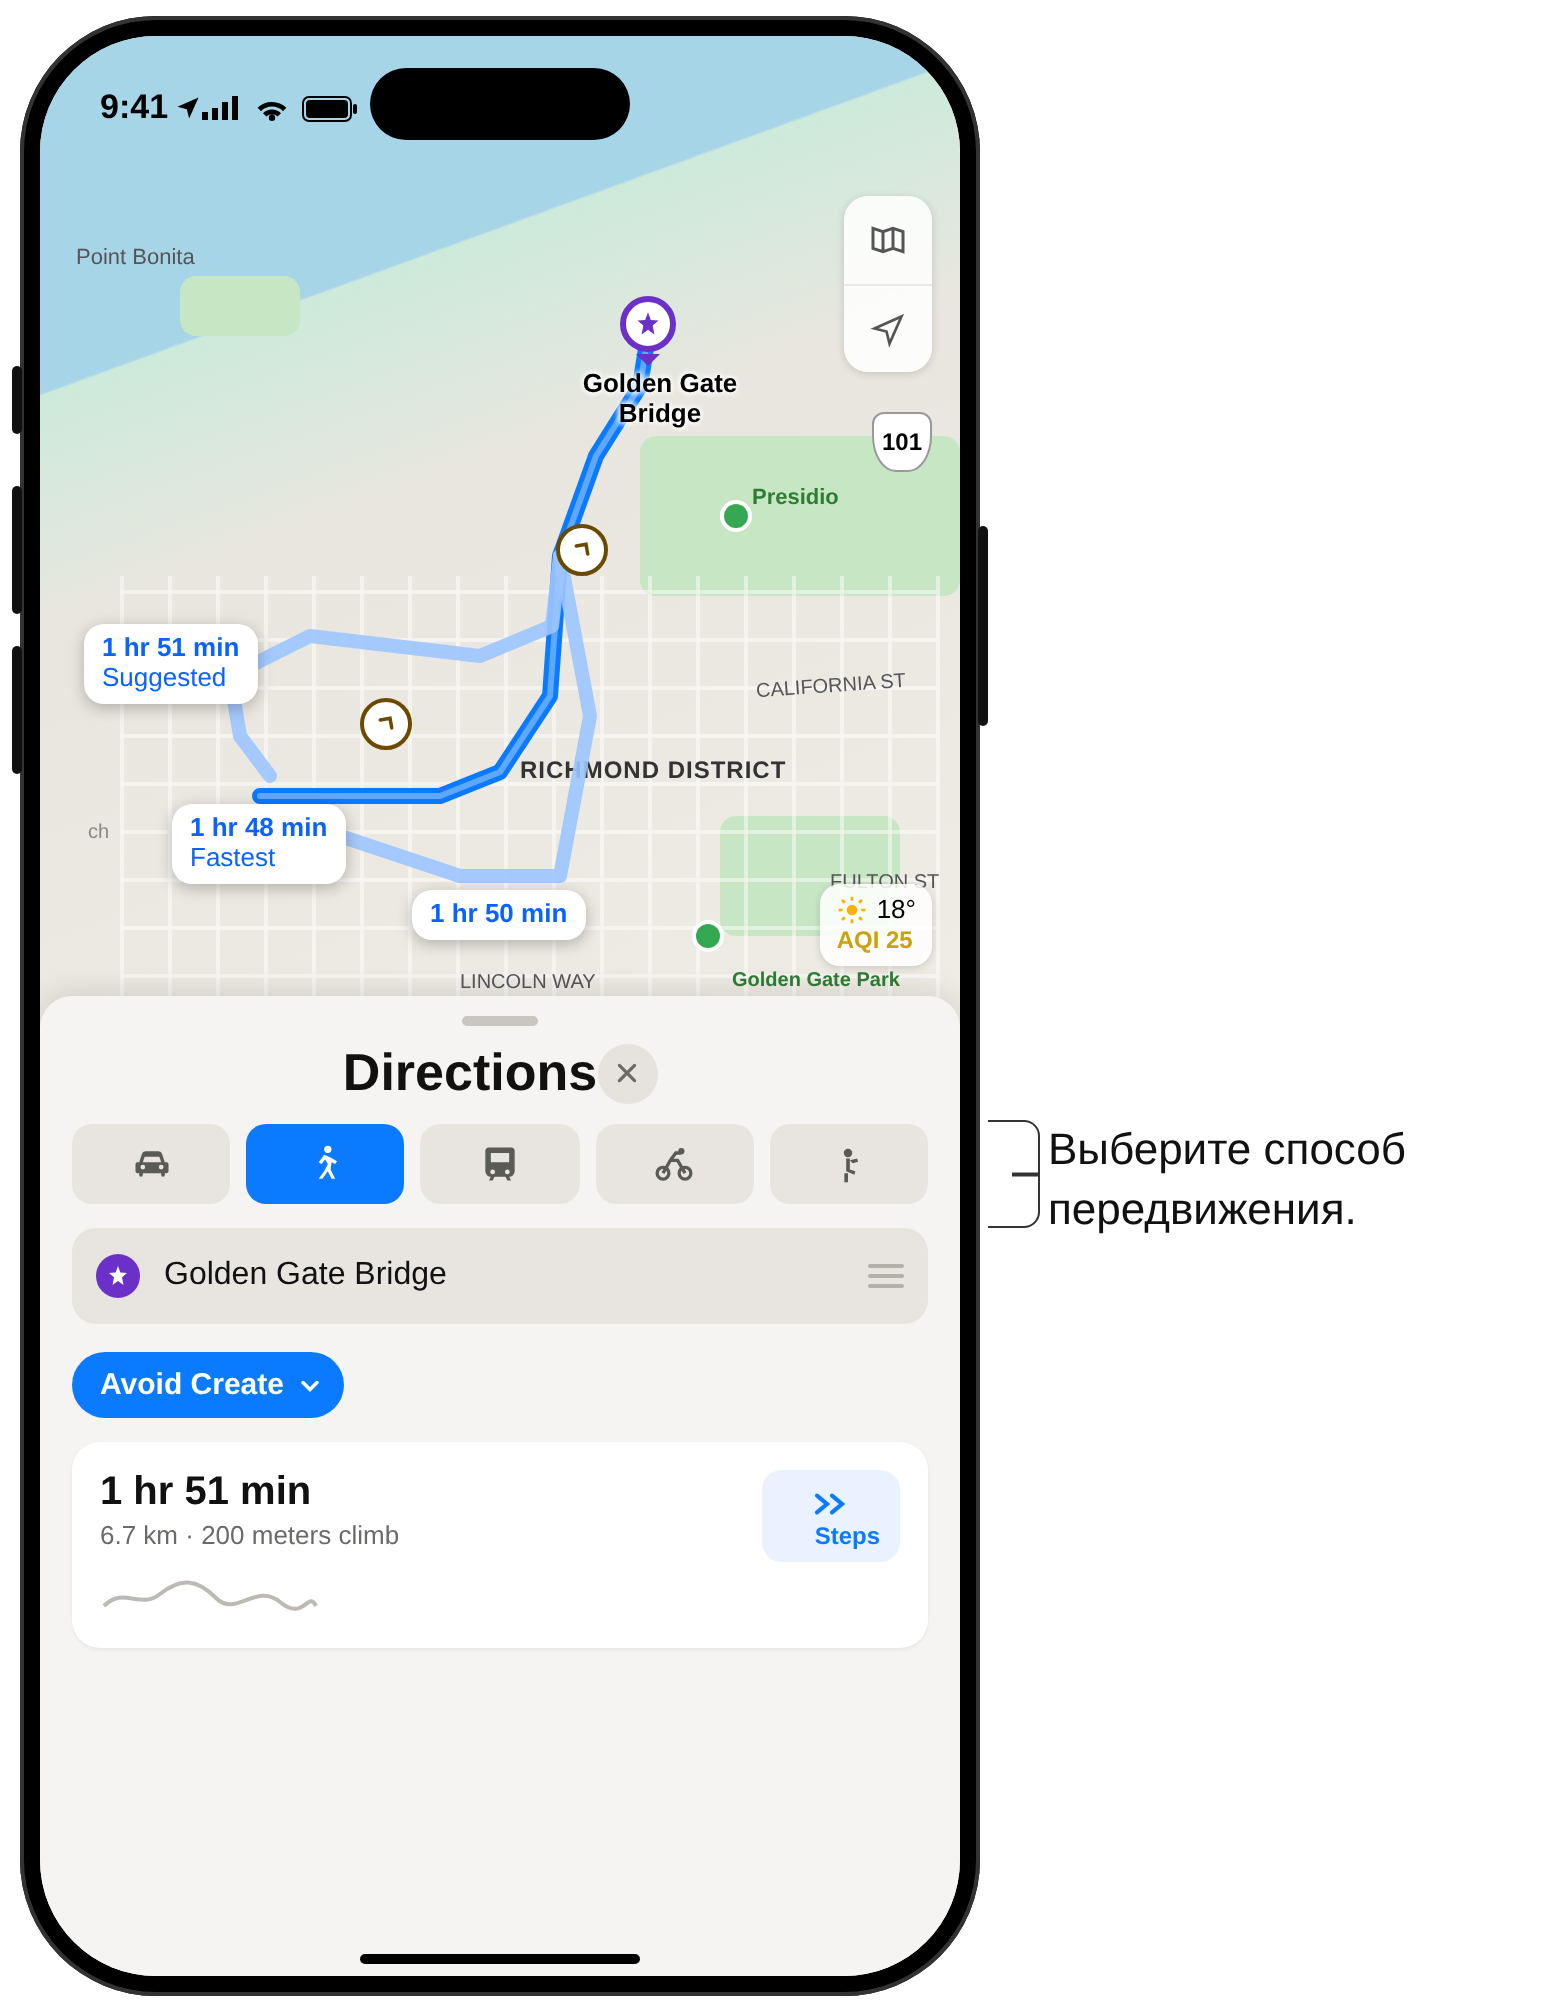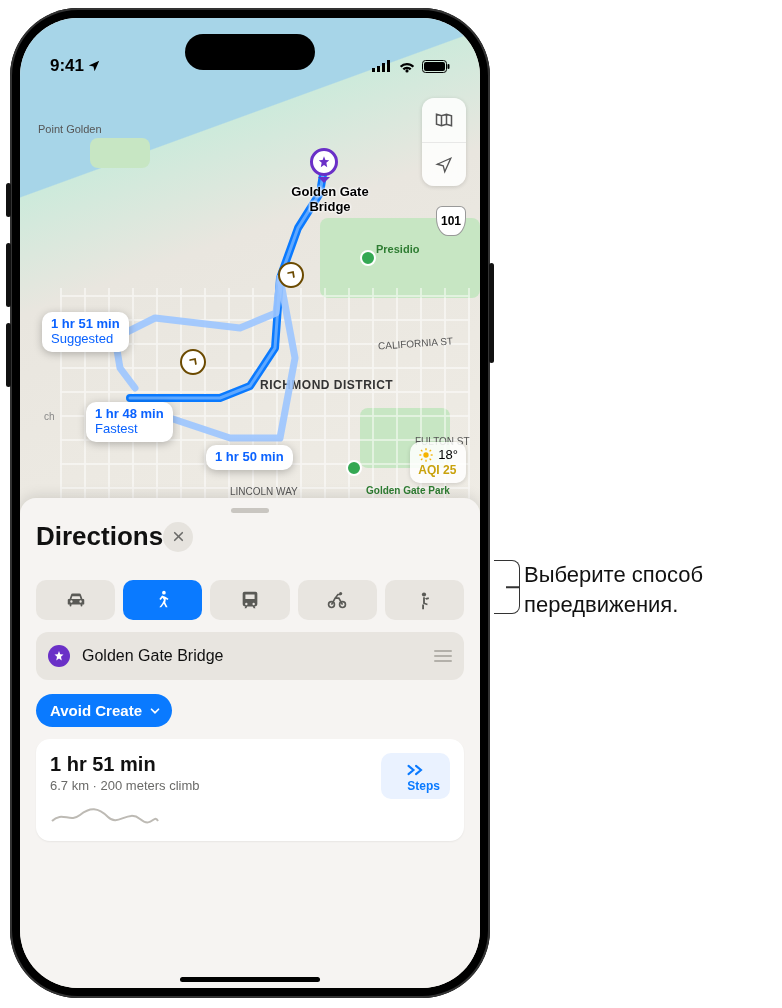--- a/index.html
+++ b/index.html
@@ -37,26 +37,25 @@
   .notch {
     position: absolute;
     top: 16px; left: 50%; transform: translateX(-50%);
     width: 130px; height: 36px;
     background: #000; border-radius: 20px;
     z-index: 50;
   }
   .status-bar {
     position: absolute; top: 0; left: 0; right: 0;
     height: 56px;
-    display: flex; justify-content: space-between; align-items: center;
+    display: flex; justify-content: flex-start; align-items: center;
     padding: 16px 30px 0;
     z-index: 40;
     font-weight: 600;
     color:#000;
-    margin-top:12px;
   }
   .status-left { display:flex; align-items:center; gap:3px; font-size:17px;}
   .status-right { display:flex; align-items:center; gap:6px; }
   .status-right svg { display:block; }
 
   
   .map {
     position: absolute;
     inset: 0;
     height: 495px;
@@ -142,21 +141,21 @@
 
   
   .sheet {
     position:absolute; left:0; right:0; top:480px; bottom:0;
     background:#f6f4f2;
     border-radius:16px 16px 0 0;
     box-shadow:0 -2px 14px rgba(0,0,0,.12);
     padding:10px 16px 0;
   }
   .grip { width:38px; height:5px; background:#c9c6c1; border-radius:3px; margin:0 auto 8px;}
-  .sheet-head { display:flex; align-items:center; justify-content:flex-start; margin-bottom:28px;}
+  .sheet-head { display:flex; align-items:center; justify-content:center; margin-bottom:10px;}
   .sheet-title { font-size:26px; font-weight:700; color:#111;}
   .close-btn { width:30px; height:30px; border-radius:50%; background:#e6e3de;
     display:flex; align-items:center; justify-content:center; color:#6a6a68; cursor:pointer;}
   .mode-row { display:flex; gap:8px; margin-bottom:12px;}
   .mode-btn {
     flex:1; height:40px; border-radius:10px;
     background:#e8e5e0; display:flex; align-items:center; justify-content:center;
     color:#5a5a56; cursor:pointer;
   }
   .mode-btn.active { background:#0a7aff; color:#fff;}
@@ -256,21 +255,21 @@
           </svg>
       </div>
     </div>
 
     <div class="map">
       <div class="park park1"></div>
       <div class="park park2"></div>
       <div class="park park3"></div>
       <div class="roadgrid"></div>
 
-      <span class="map-label" style="left:18px; top:105px;">Point Golden</span>
+      <span class="map-label" style="left:18px; top:105px;">Point Bonita</span>
       <span class="map-label green" style="left:356px; top:225px;">Presidio</span>
       <span class="map-label dark" style="left:240px; top:360px; letter-spacing:.5px;">RICHMOND DISTRICT</span>
       <span class="map-label sm" style="left:358px; top:320px; transform:rotate(-4deg);">CALIFORNIA ST</span>
       <span class="map-label sm" style="left:395px; top:418px;">FULTON ST</span>
       <span class="map-label sm" style="left:210px; top:468px;">LINCOLN WAY</span>
       <span class="map-label green sm" style="left:346px; top:467px;">Golden Gate Park</span>
       <span class="map-label sm" style="left:24px; top:393px; color:#888;">ch</span>
       <div class="route-shield" style="left:416px; top:188px;">
           <span>101</span>
         </div>

